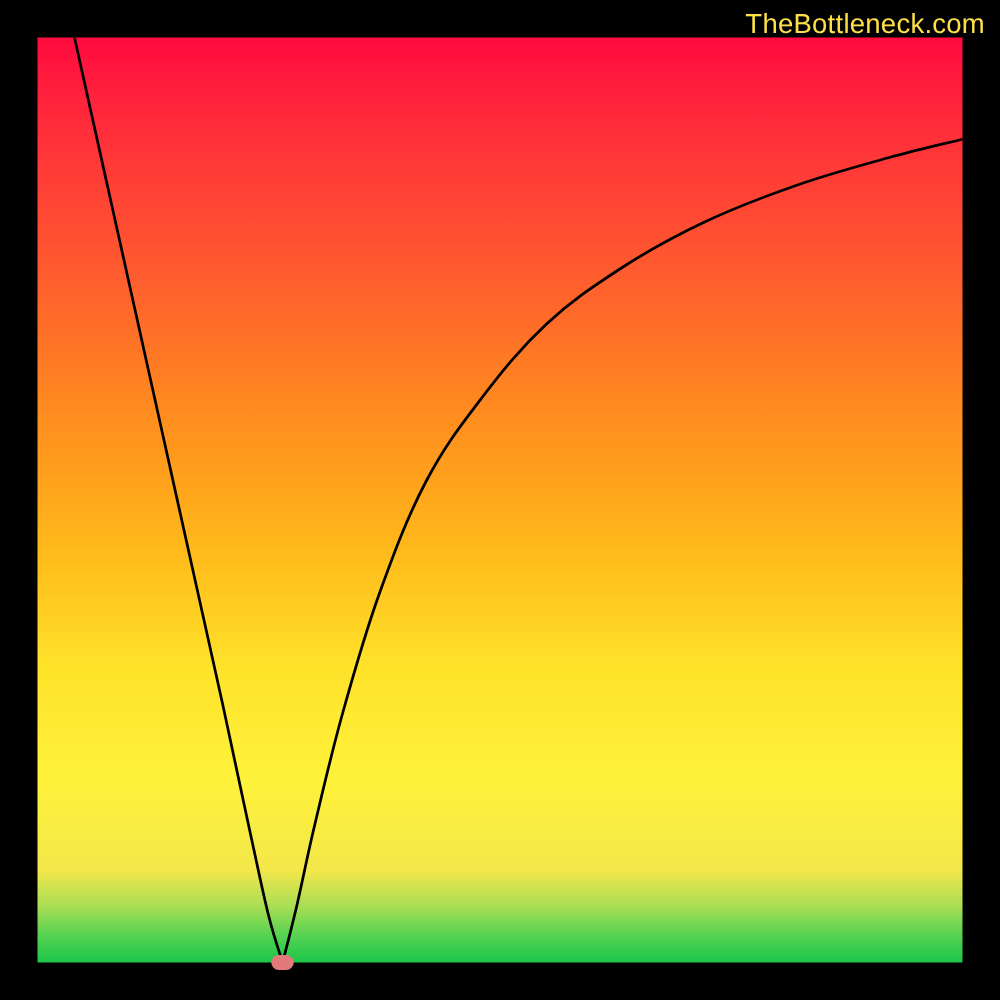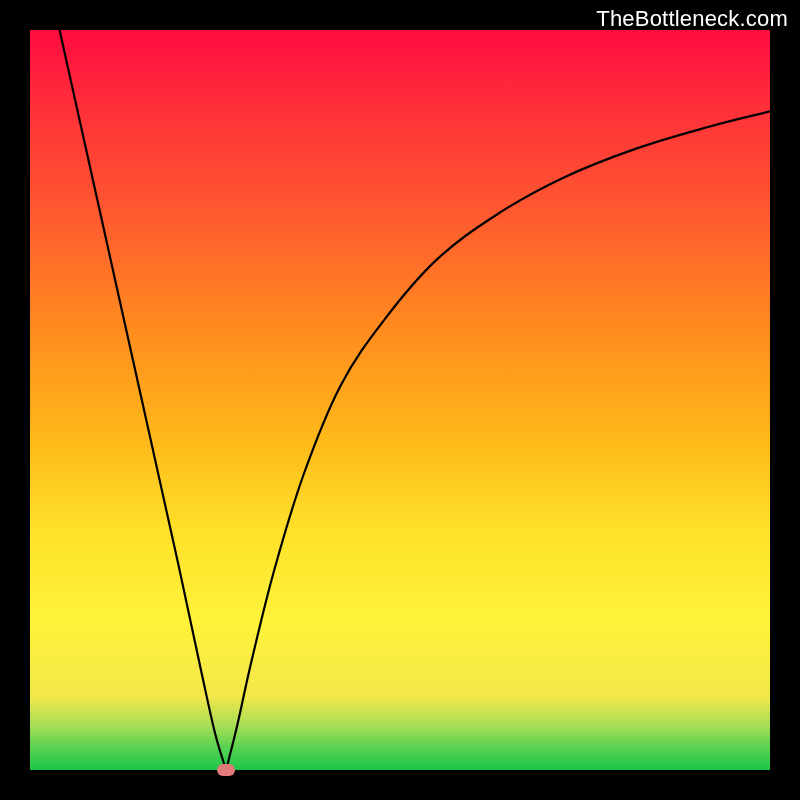--- a/index.html
+++ b/index.html
@@ -34,21 +34,21 @@
       #f3e74a 90%,
       #a7de55 94%,
       #57d251 97%,
       #1cc64a 100%
     );
   }
   .watermark {
     position: absolute;
     top: 6px;
     right: 12px;
-    color: #ffffff;
+    color: #fde047;
     font-size: 22px;
     letter-spacing: 0.2px;
     user-select: none;
   }
   svg.curve {
     position: absolute;
     left: 0;
     top: 0;
     width: 740px;
     height: 740px;

